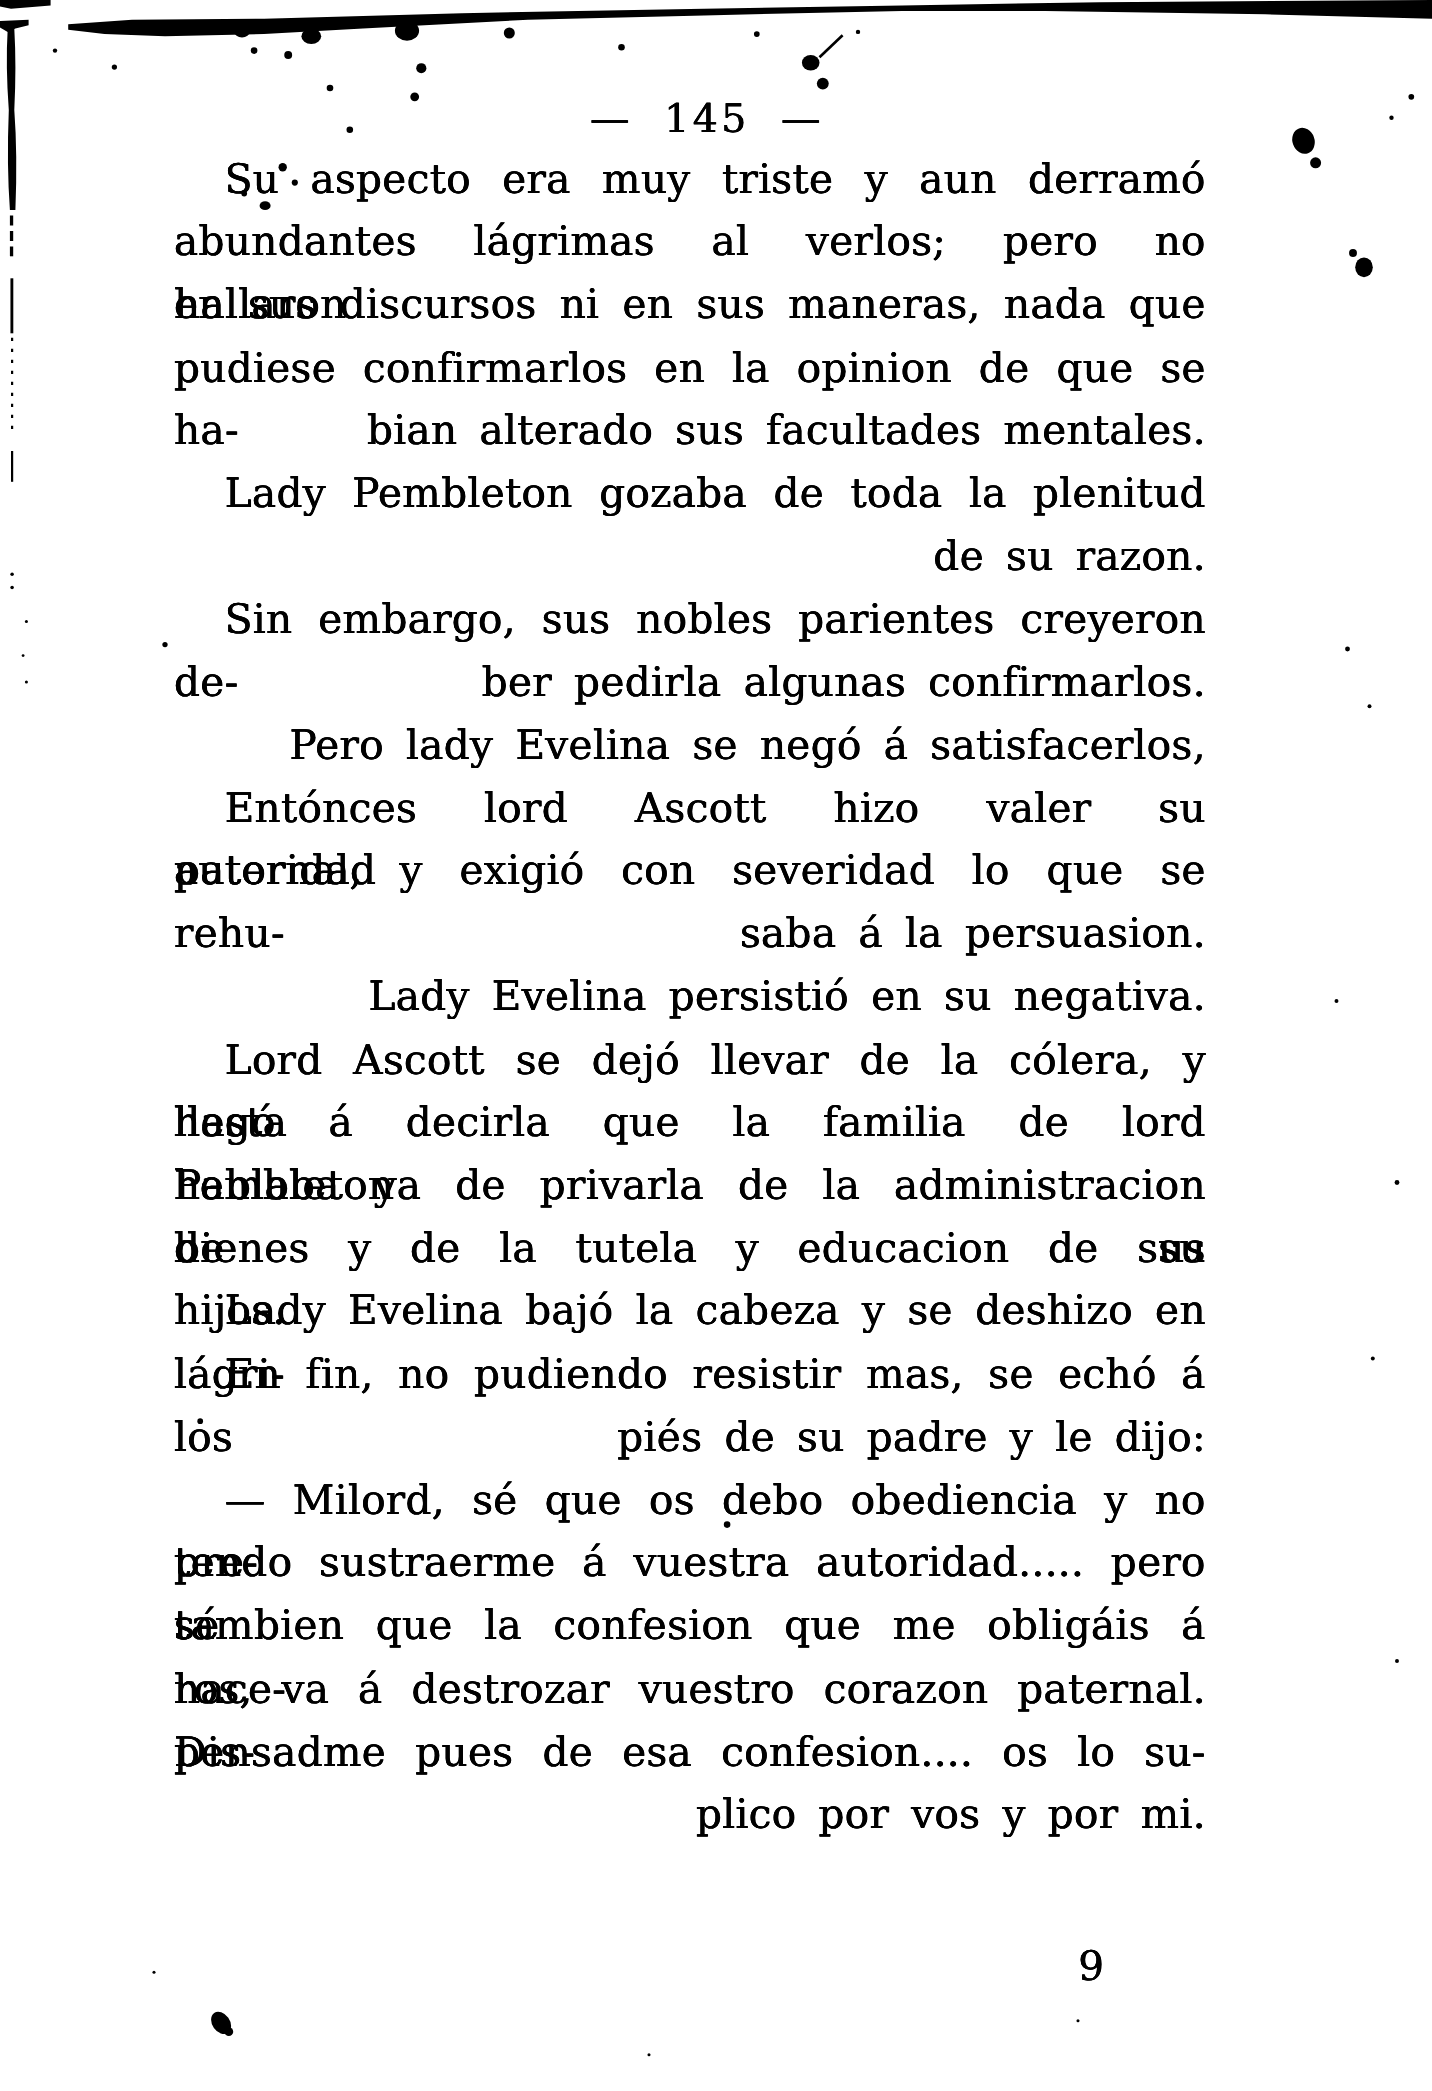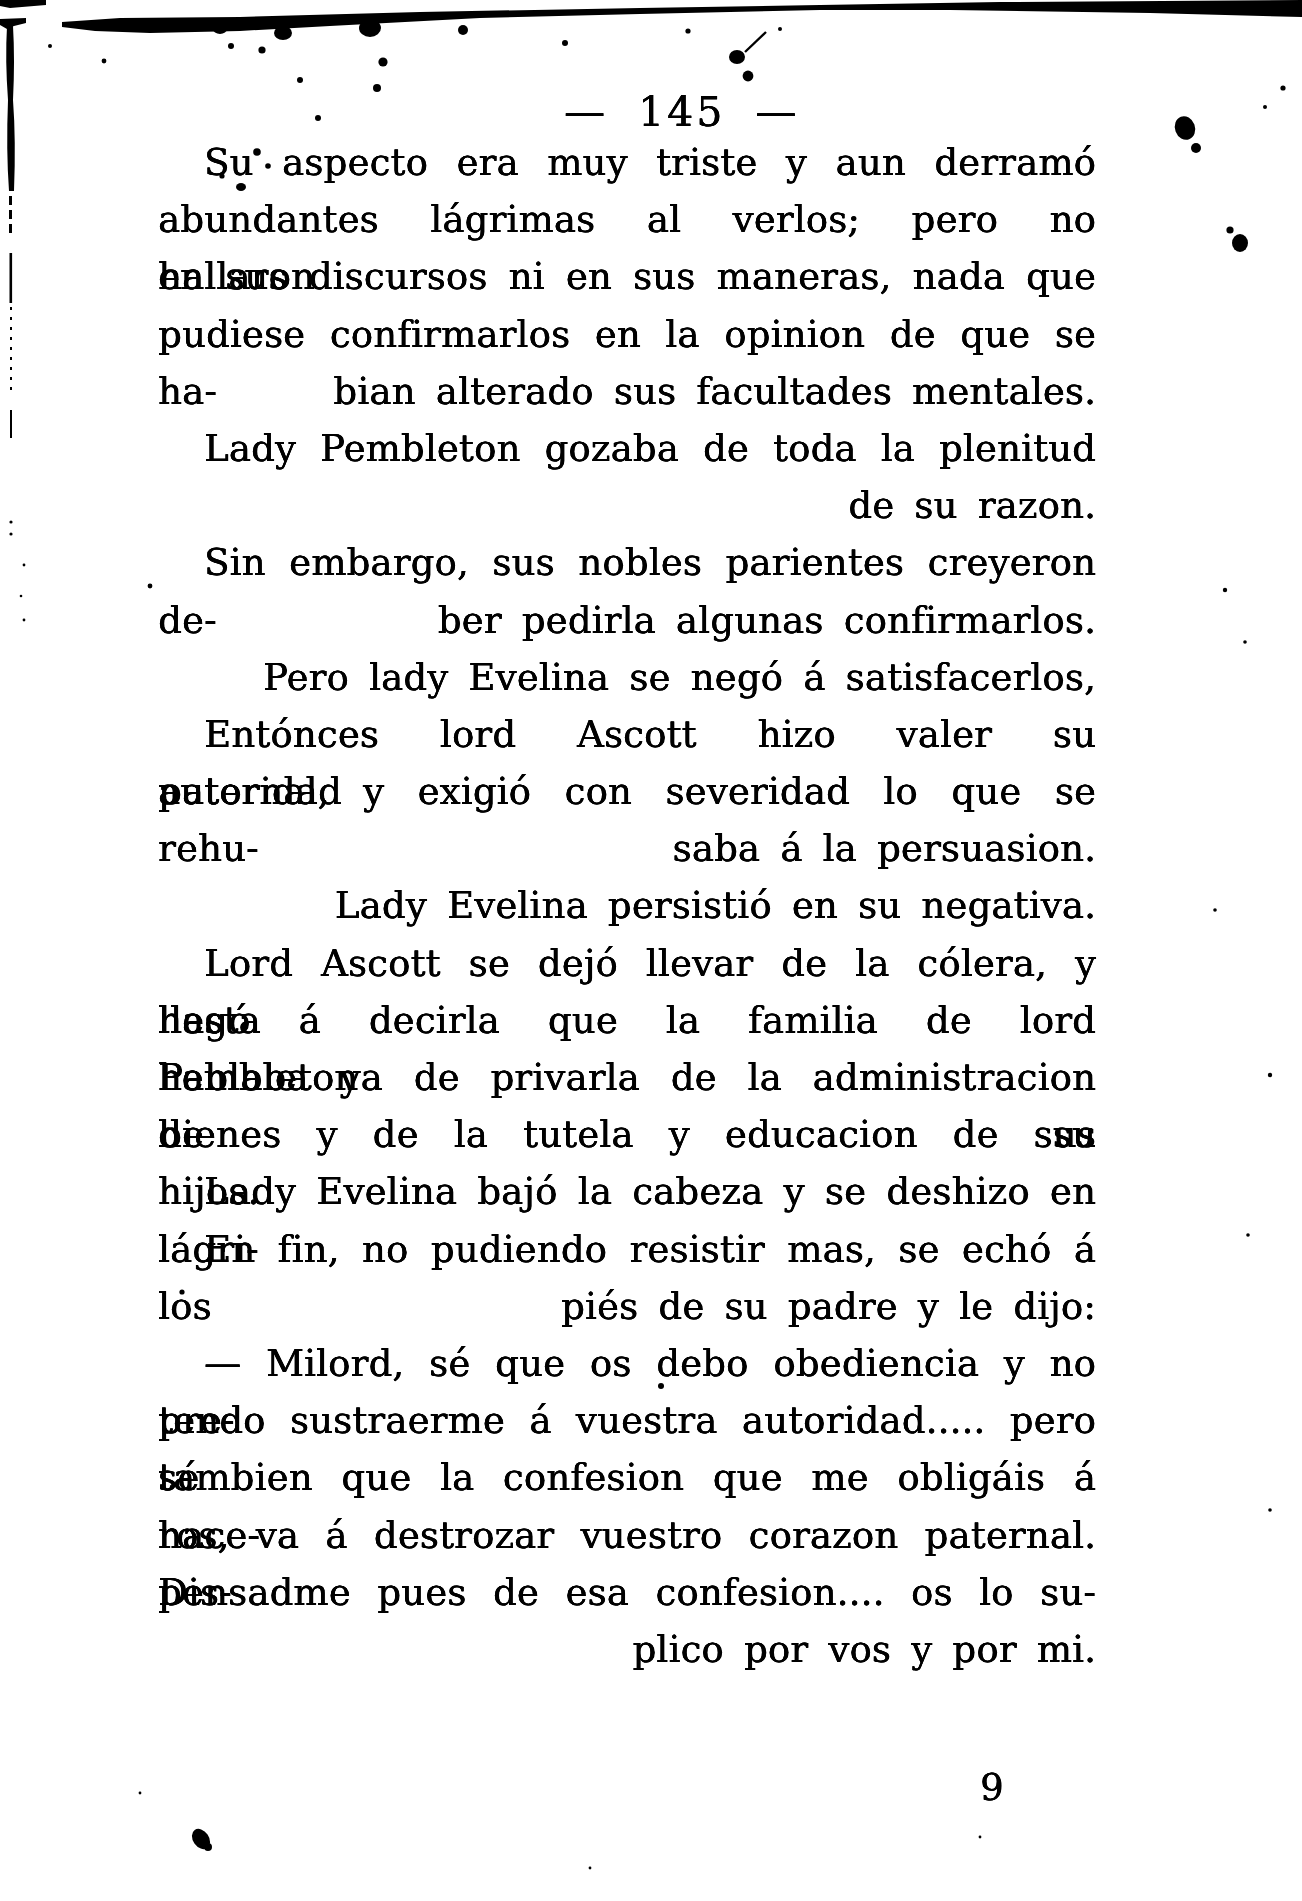--- a/index.html
+++ b/index.html
@@ -9,26 +9,25 @@
     background:#ffffff;
     overflow:hidden;
     font-family:"DejaVu Serif", serif;
     color:#000;
   }
   .artifacts{position:absolute;left:0;top:0;pointer-events:none;}
   .page-number{
     position:absolute;
     top:88px;left:50%;
     transform:translateX(-54%);
-    font-size:41px;
+    font-size:36px;
     letter-spacing:3px;
     word-spacing:14px;
     white-space:nowrap;
     text-shadow:0.4px 0 0 #000, 0 0 0.5px #000;
-    margin-left:40px;
   }
   .text-block{
     position:absolute;
     left:158px;top:134px;
     width:938px;
   }
   .ln{
     font-size:37px;
     line-height:57.2px;
     height:57.2px;

